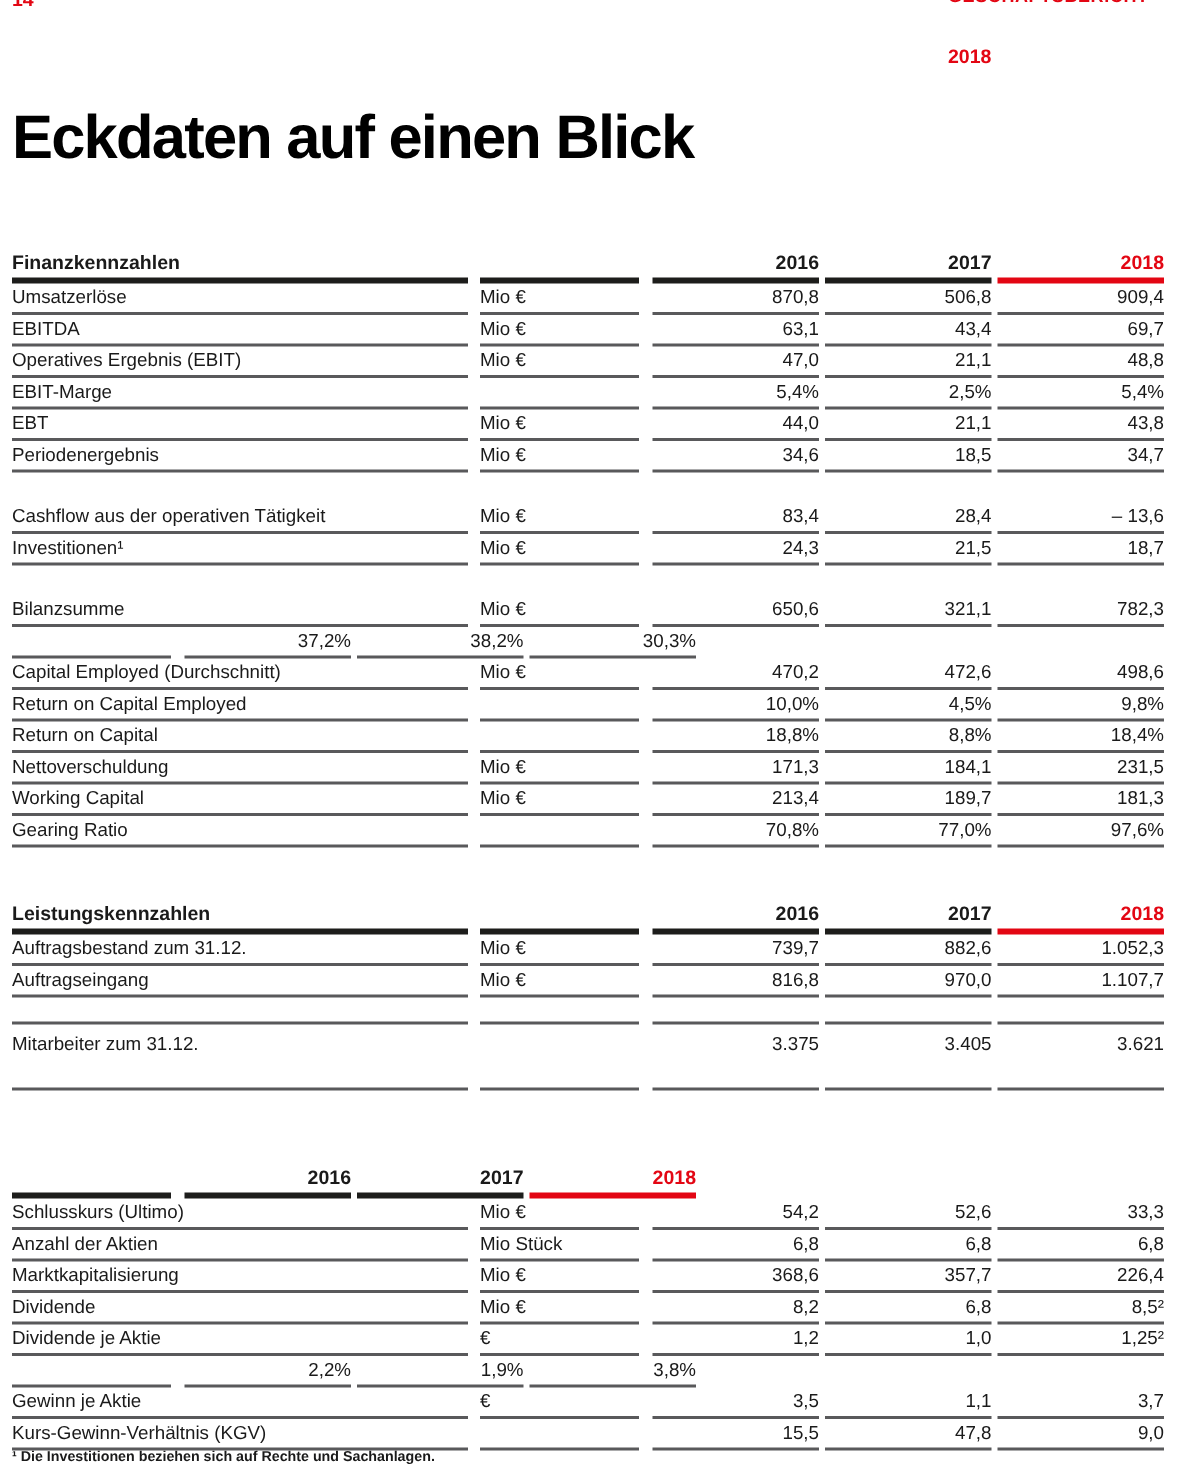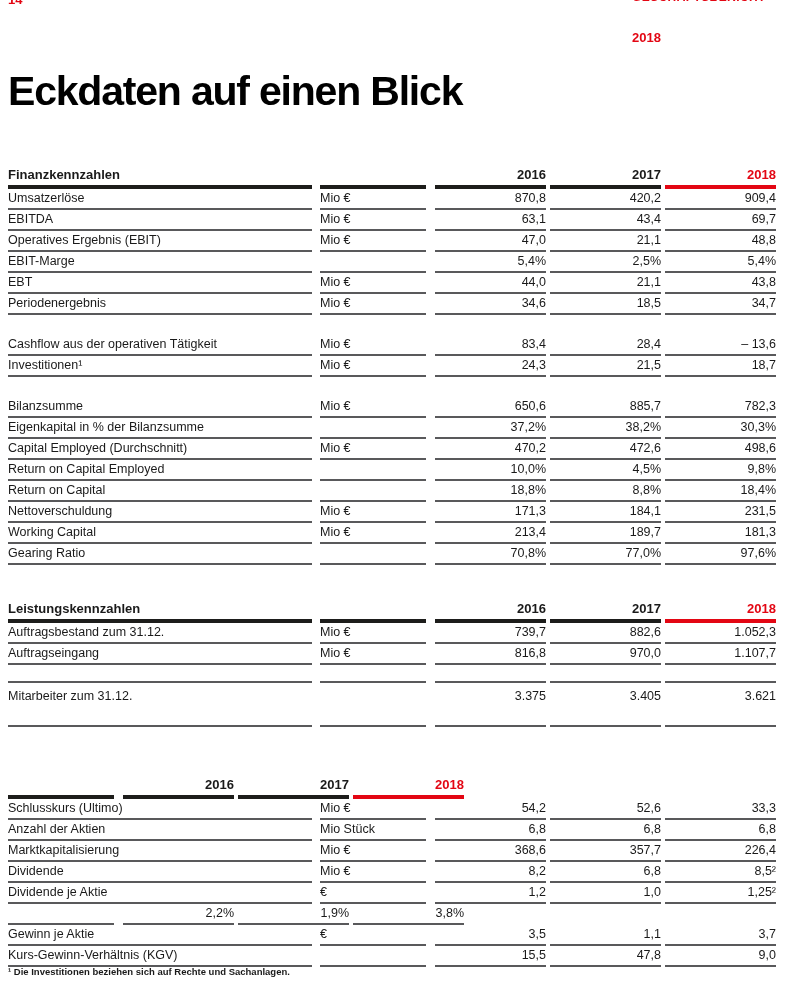--- a/index.html
+++ b/index.html
@@ -82,21 +82,21 @@
         <div class="c c1">Finanzkennzahlen</div>
         <div class="c c2"></div>
         <div class="c cy">2016</div>
         <div class="c cy">2017</div>
         <div class="c cy last red">2018</div>
       </div>
       <div class="row tr">
         <div class="c c1">Umsatzerlöse</div>
         <div class="c c2">Mio €</div>
         <div class="c cy">870,8</div>
-        <div class="c cy">420,2</div>
+        <div class="c cy">506,8</div>
         <div class="c cy last">909,4</div>
       </div>
       <div class="row tr">
         <div class="c c1">EBITDA</div>
         <div class="c c2">Mio €</div>
         <div class="c cy">63,1</div>
         <div class="c cy">43,4</div>
         <div class="c cy last">69,7</div>
       </div>
       <div class="row tr">
@@ -140,25 +140,24 @@
         <div class="c c2">Mio €</div>
         <div class="c cy">24,3</div>
         <div class="c cy">21,5</div>
         <div class="c cy last">18,7</div>
       </div>
       <div class="spacer"></div>
       <div class="row tr">
         <div class="c c1">Bilanzsumme</div>
         <div class="c c2">Mio €</div>
         <div class="c cy">650,6</div>
-        <div class="c cy">885,7</div>
+        <div class="c cy">321,1</div>
         <div class="c cy last">782,3</div>
       </div>
       <div class="row tr">
-        <div class="c c1">Eigenkapital in % der Bilanzsumme</div>
         <div class="c c2"></div>
         <div class="c cy">37,2%</div>
         <div class="c cy">38,2%</div>
         <div class="c cy last">30,3%</div>
       </div>
       <div class="row tr">
         <div class="c c1">Capital Employed (Durchschnitt)</div>
         <div class="c c2">Mio €</div>
         <div class="c cy">470,2</div>
         <div class="c cy">472,6</div>

